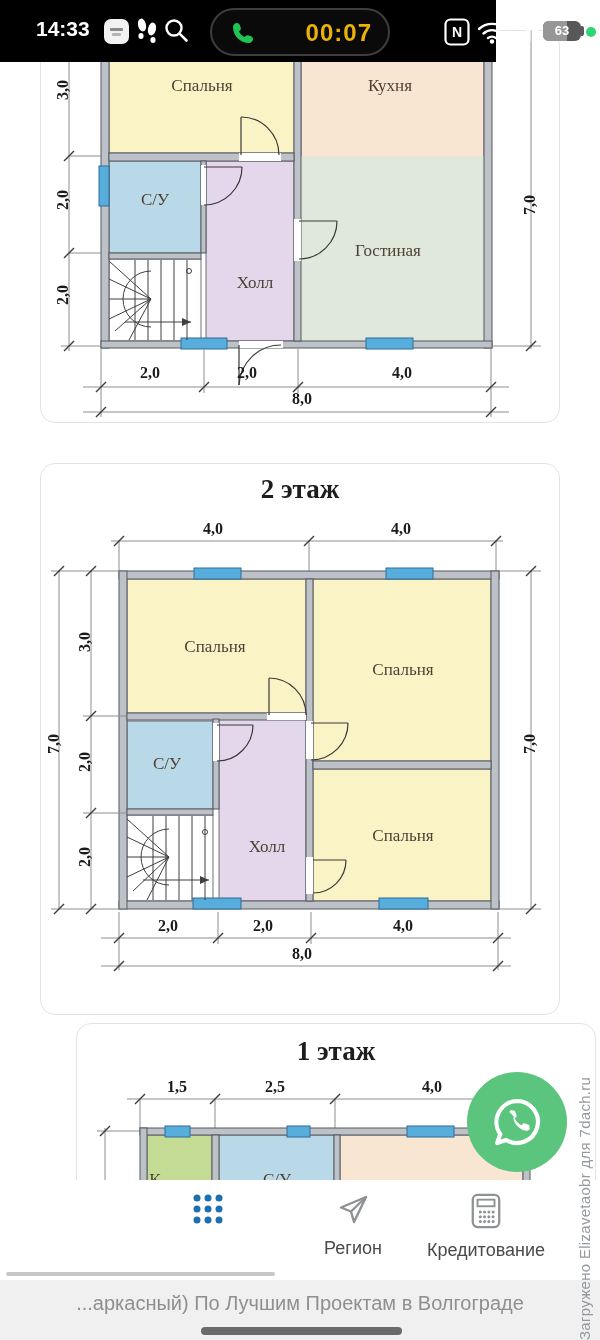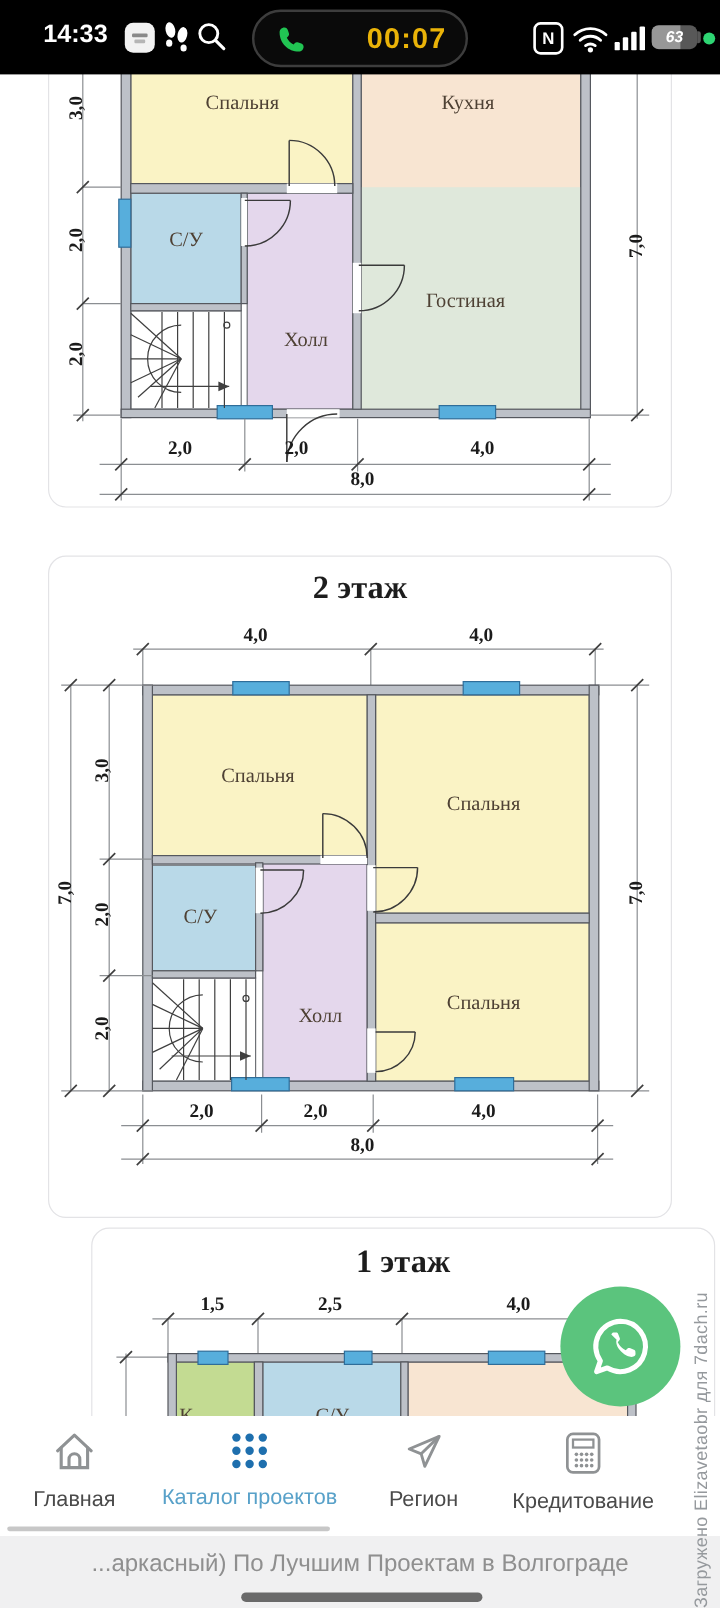--- a/index.html
+++ b/index.html
@@ -1,30 +1,30 @@
 <!DOCTYPE html>
 <html><head>
 <meta charset="utf-8">
 <style>
   html,body{margin:0;padding:0;background:#dcdcdc;}
   .screen{position:relative;width:600px;height:1340px;background:#fff;overflow:hidden;
           font-family:"Liberation Sans",sans-serif;}
   
-  .statusbar{position:absolute;left:0;top:0;width:600px;height:62px;background:#000;z-index:40;}
+  .statusbar{position:absolute;left:0;top:0;width:496px;height:62px;background:#000;z-index:40;}
   .sb-time{position:absolute;left:36px;top:17px;color:#fff;font-size:21px;font-weight:700;}
   .sb-appicon{position:absolute;left:104px;top:19px;width:25px;height:25px;background:#f2f2f2;border-radius:7px;}
   .sb-appicon i{position:absolute;left:6px;top:9px;width:13px;height:3px;background:#8a8a8a;border-radius:1px;}
   .sb-appicon i+i{left:8px;top:14px;width:9px;background:#b5b5b5;}
   .sb-ic{position:absolute;}
   .callpill{position:absolute;left:210px;top:8px;width:180px;height:48px;border-radius:26px;
             background:#0a0a0a;border:2px solid #3d3d3d;box-sizing:border-box;z-index:41;}
   .callpill .dur{position:absolute;right:16px;top:9px;color:#eab308;font-size:24px;font-weight:600;letter-spacing:1px;}
   .battery{position:absolute;left:543px;top:21px;width:38px;height:20px;border-radius:6px;background:#585858;overflow:hidden;}
   .battery .lvl{position:absolute;left:0;top:0;bottom:0;width:63%;background:#979797;}
-  .battery .pct{position:absolute;left:0;top:2px;width:100%;text-align:center;color:#fff;font-size:13px;font-weight:700;font-style:italic;}
+  .battery .pct{position:absolute;left:0;top:2px;width:100%;text-align:center;color:#fff;font-size:13px;font-weight:700;}
   .bat-nub{position:absolute;left:581px;top:26px;width:3px;height:10px;background:#585858;border-radius:0 2px 2px 0;}
   .cam-dot{position:absolute;left:586px;top:27px;width:10px;height:10px;border-radius:50%;background:#2ED573;}
   
   .card{position:absolute;left:40px;width:520px;background:#fff;border:1px solid #e3e3e6;
         border-radius:15px;box-sizing:border-box;overflow:hidden;}
   #card-top{top:30px;height:393px;}
   #card-f2{top:463px;height:552px;}
   #card-f1{top:1023px;height:200px;margin-left:36px;}
   .card svg{display:block;}
   
@@ -381,41 +381,32 @@
     </svg>
     <div class="battery">
       <div class="lvl"></div>
       <span class="pct">63</span>
     </div>
     <div class="bat-nub"></div>
     <div class="cam-dot"></div>
   </div>
 
   <div class="nav">
-    <div class="nav-item" style="left:12px;width:100px">
-      <svg width="36" height="36" viewBox="0 0 36 36">
-        <path d="M4 17 L18 4 L32 17" fill="none" stroke="#8f9294" stroke-width="2.6" stroke-linecap="round" stroke-linejoin="round"></path>
-        <path d="M7 14.5 V31 H29 V14.5" fill="none" stroke="#8f9294" stroke-width="2.6" stroke-linecap="round"></path>
-        <path d="M13.5 31 V24 a4.5 4.5 0 0 1 9 0 V31" fill="none" stroke="#8f9294" stroke-width="2.6"></path>
-      </svg>
-      <span class="lbl">Главная</span>
-    </div>
     <div class="nav-item active" style="left:123px;width:170px">
       <svg width="34" height="34" viewBox="0 0 34 34">
         <circle cx="6" cy="6" r="3.5" fill="#1e6fae"></circle>
           <circle cx="17" cy="6" r="3.5" fill="#1e6fae"></circle>
           <circle cx="28" cy="6" r="3.5" fill="#1e6fae"></circle>
         <circle cx="6" cy="17" r="3.5" fill="#1e6fae"></circle>
           <circle cx="17" cy="17" r="3.5" fill="#1e6fae"></circle>
           <circle cx="28" cy="17" r="3.5" fill="#1e6fae"></circle>
         <circle cx="6" cy="28" r="3.5" fill="#1e6fae"></circle>
           <circle cx="17" cy="28" r="3.5" fill="#1e6fae"></circle>
           <circle cx="28" cy="28" r="3.5" fill="#1e6fae"></circle>
       </svg>
-      <span class="lbl">Каталог проектов</span>
     </div>
     <div class="nav-item" style="left:303px;width:100px">
       <svg width="36" height="36" viewBox="0 0 36 36">
         <path d="M31 5 L6 15.5 L16 19.5 L19 30 Z" fill="none" stroke="#8f9294" stroke-width="2.4" stroke-linejoin="round"></path>
         <line x1="16" y1="19.5" x2="31" y2="5" stroke="#8f9294" stroke-width="2.4"></line>
       </svg>
       <span class="lbl">Регион</span>
     </div>
     <div class="nav-item" style="left:406px;width:160px">
       <svg width="34" height="38" viewBox="0 0 36 40">

